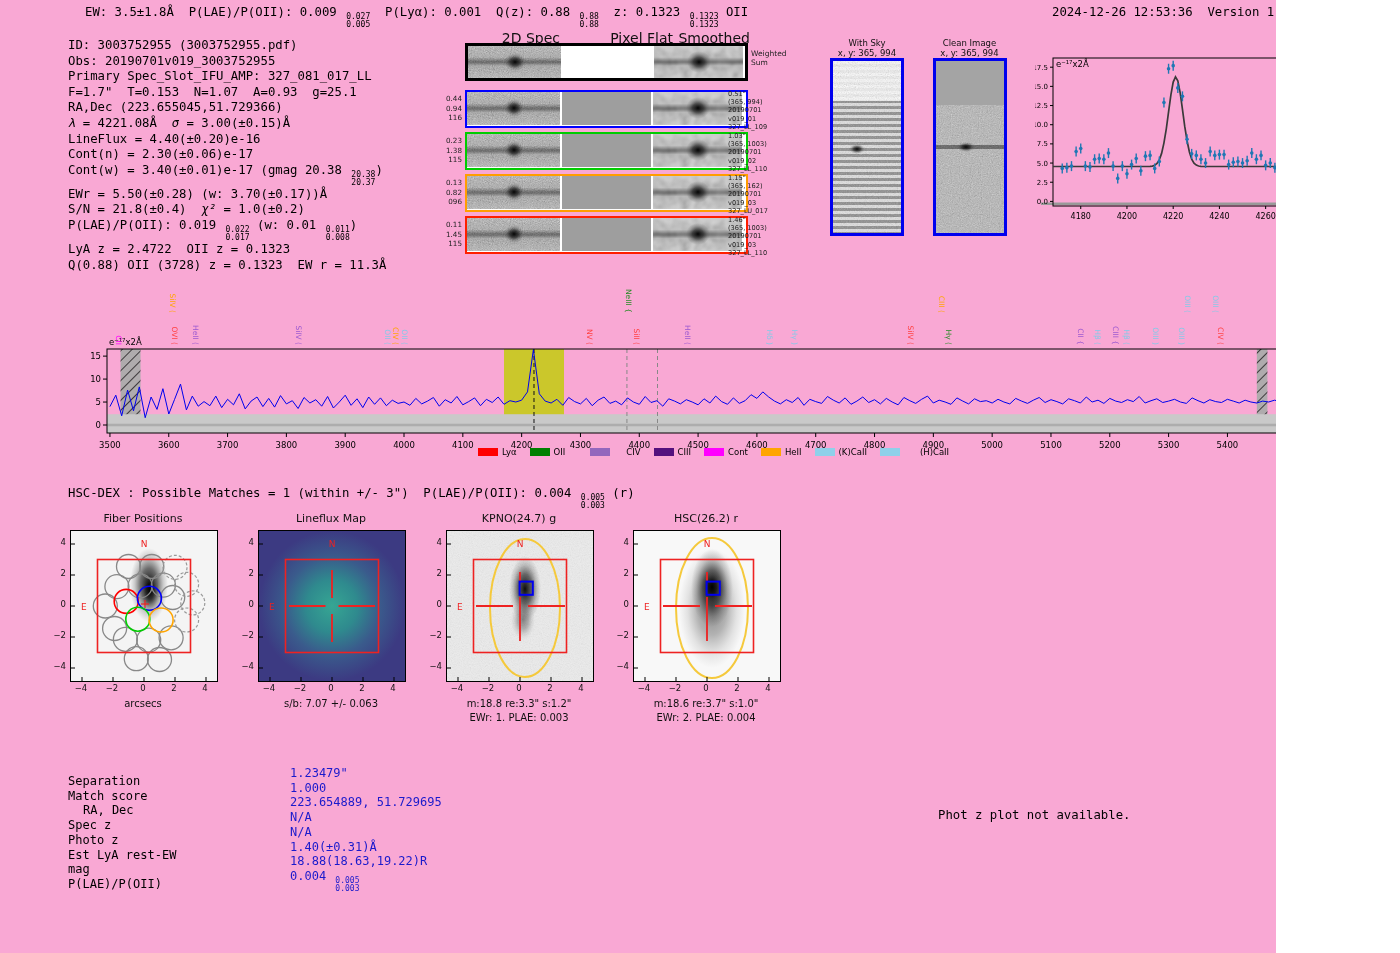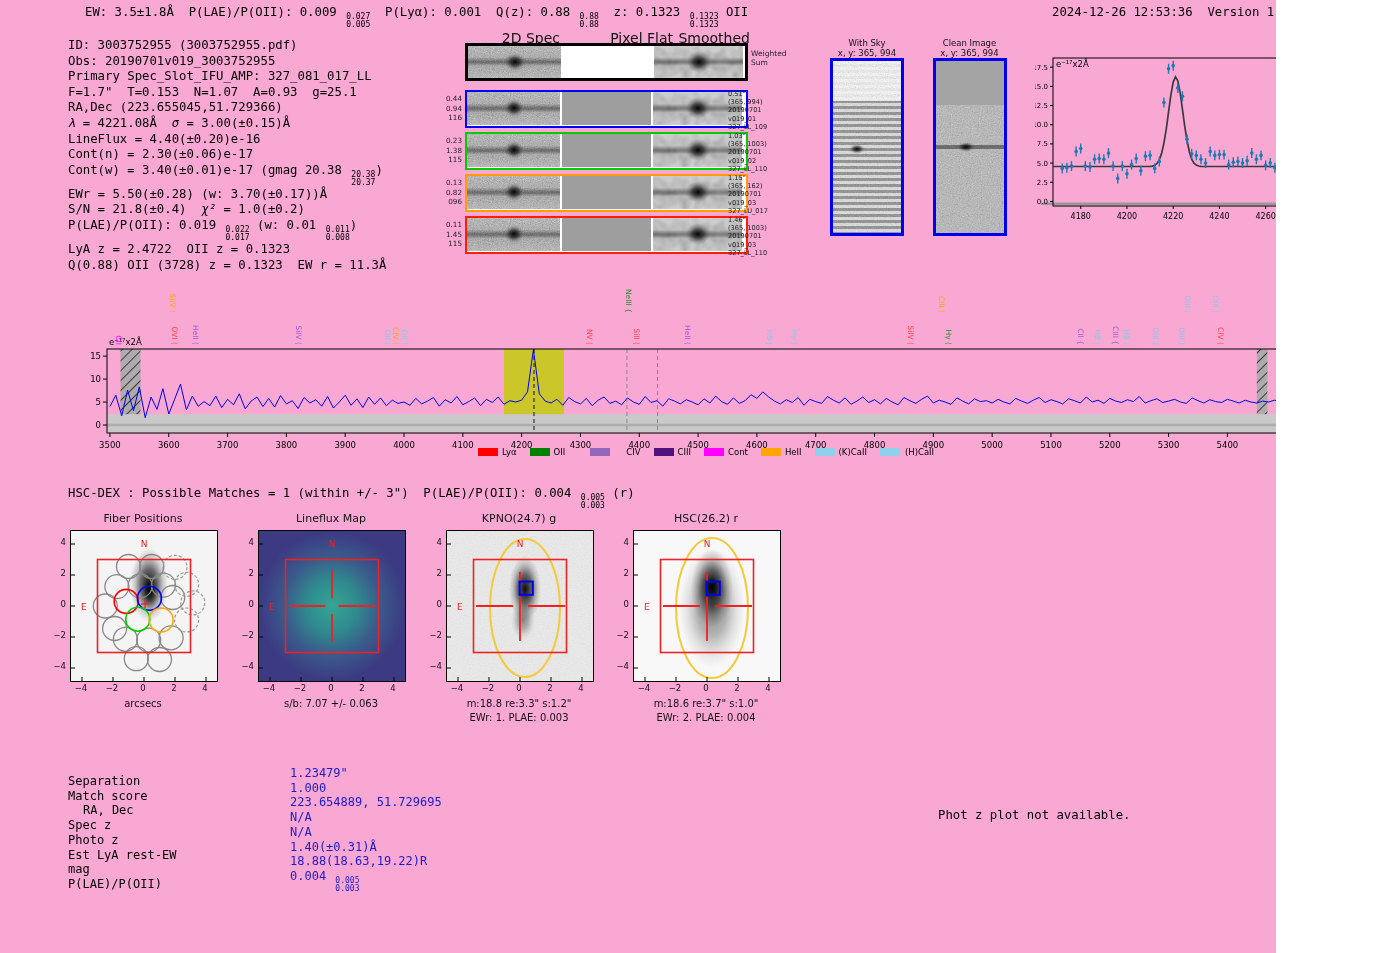--- a/index.html
+++ b/index.html
@@ -512,21 +512,21 @@
         <span>Cont</span>
       </div>
       <div style="display: flex; align-items: center; gap: 4px;">
         <span style="display: inline-block; width: 20px; height: 8px; background: rgb(255, 165, 0);"></span>
         <span>HeII</span>
       </div>
       <div style="display: flex; align-items: center; gap: 4px;">
         <span style="display: inline-block; width: 20px; height: 8px; background: rgb(143, 208, 234);"></span>
         <span>(K)CaII</span>
       </div>
-      <div style="display: flex; align-items: center; gap: 5px; justify-content: space-between;">
+      <div style="display: flex; align-items: center; gap: 20px; justify-content: space-between;">
         <span style="display: inline-block; width: 20px; height: 8px; background: rgb(143, 208, 234);"></span>
         <span>(H)CaII</span>
       </div>
     </div>
 
   <div class="abs mono" style="left:68px;top:486px;font-size:12.3px;white-space:pre">HSC-DEX : Possible Matches = 1 (within +/- 3")  P(LAE)/P(OII): 0.004 <span class="frac"><span>0.005</span><span>0.003</span></span> (r)</div>
 
   <div class="cutout" style="left:40px">
     <div class="ctitle">Fiber Positions</div>
     <svg class="axsvg" width="146" height="150">

